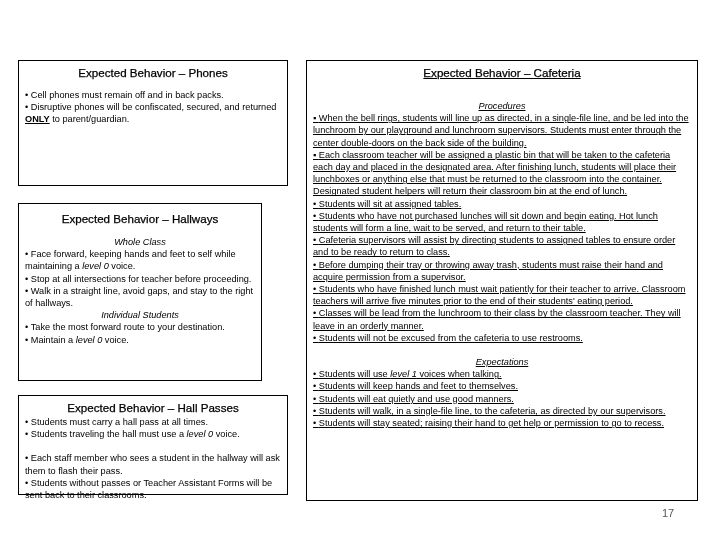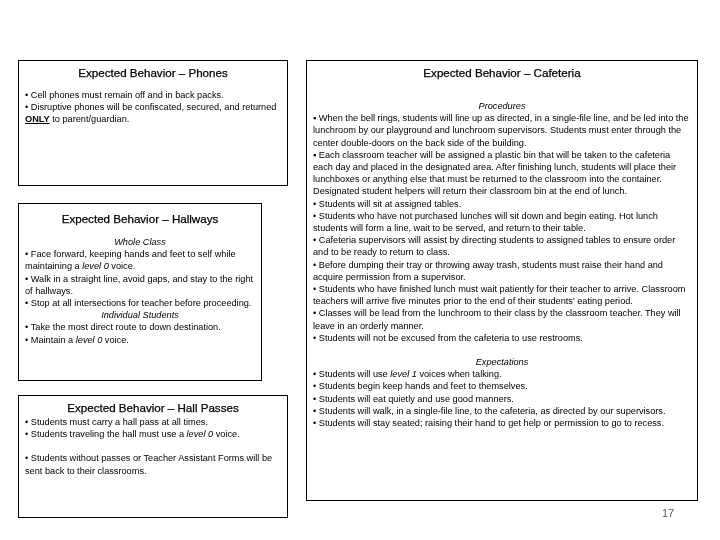--- a/index.html
+++ b/index.html
@@ -14,22 +14,22 @@
     .box h2 {
       font-size:11.6px; font-weight:normal; text-align:center; margin:0; line-height:14px;
       -webkit-text-stroke:0.25px #000;
     }
     .sub { text-align:center; font-style:italic; }
     .line { white-space:normal; }
     .u { text-decoration:underline; font-weight:bold; }
     .it { font-style:italic; }
     #phones   { left:18px; top:60px; width:270px; height:126px; }
     #hallways { left:18px; top:203px; width:244px; height:178px; }
-    #passes   { left:18px; top:395px; width:270px; height:123px; }
-    #cafe     { left:306px; top:60px; width:392px; height:441px; padding:0 6px; }
+    #passes   { left:18px; top:395px; width:270px; height:100px; }
+    #cafe     { left:306px; top:60px; width:392px; height:441px; padding:0 6px;text-decoration:underline; }
     #phones h2 { margin-top:5px; margin-bottom:9px; }
     #hallways h2 { margin-top:8px; margin-bottom:10px; }
     #passes h2 { margin-top:5px; margin-bottom:1px; }
     #cafe h2 { margin-top:5px; margin-bottom:20px; }
     .gap { height:12px; }
     .bullet::before { content:"\2022\00a0"; }
     .sq::before { content:"\25AA\00a0"; }
     #page-num { position:absolute; left:662px; top:507px; font-size:11px; color:#555; }
   </style>
 </head>
@@ -38,49 +38,50 @@
 <div class="box" id="phones">
   <h2>Expected Behavior – Phones</h2>
   <div class="line bullet">Cell phones must remain off and in back packs.</div>
   <div class="line bullet"><span>Disruptive phones will be confiscated, secured, and returned </span><span class="u">ONLY</span><span> to parent/guardian.</span></div>
 </div>
 
 <div class="box" id="hallways">
   <h2>Expected Behavior – Hallways</h2>
   <div class="sub">Whole Class</div>
   <div class="line bullet"><span>Face forward, keeping hands and feet to self while maintaining a </span><span class="it">level 0</span><span> voice.</span></div>
+  <div class="line bullet">Stop at all intersections for teacher before proceeding.</div>
   <div class="line bullet">Walk in a straight line, avoid gaps, and stay to the right of hallways.</div>
-  <div class="line bullet">Stop at all intersections for teacher before proceeding.</div>
   <div class="sub">Individual Students</div>
-  <div class="line bullet">Take the most direct route to down destination.</div>
+  <div class="line bullet">Take the most forward route to your destination.</div>
   <div class="line bullet"><span>Maintain a </span><span class="it">level 0</span><span> voice.</span></div>
 </div>
 
 <div class="box" id="passes">
   <h2>Expected Behavior – Hall Passes</h2>
   <div class="line bullet">Students must carry a hall pass at all times.</div>
   <div class="line bullet"><span>Students traveling the hall must use a </span><span class="it">level 0</span><span> voice.</span></div>
   <div class="gap"></div>
+  <div class="line bullet">Each staff member who sees a student in the hallway will ask them to flash their pass.</div>
   <div class="line bullet">Students without passes or Teacher Assistant Forms will be sent back to their classrooms.</div>
 </div>
 
 <div class="box" id="cafe">
   <h2>Expected  Behavior – Cafeteria</h2>
   <div class="sub">Procedures</div>
   <div class="line sq">When the bell rings, students will line up as directed, in a single-file line, and be led into the lunchroom by our playground and lunchroom supervisors.  Students must enter through the center double-doors on the back side of the building.</div>
   <div class="line sq">Each classroom teacher will be assigned a plastic bin that will be taken to the cafeteria each day and placed in the designated area.  After finishing lunch, students will place their lunchboxes or anything else that must be returned to the classroom into the container.  Designated student helpers will return their classroom bin at the end of lunch.</div>
   <div class="line bullet">Students will sit at assigned tables.</div>
   <div class="line bullet">Students who have not purchased lunches will sit down and begin eating.  Hot lunch students will form a line, wait to be served, and return to their table.</div>
   <div class="line bullet">Cafeteria supervisors will assist by directing students to assigned tables to ensure order and to be ready to return to class.</div>
   <div class="line bullet">Before dumping their tray or throwing away trash, students must raise their hand and acquire permission from a supervisor.</div>
   <div class="line bullet">Students who have finished lunch must wait patiently for their teacher to arrive.  Classroom teachers will arrive five minutes prior to the end of their students' eating period.</div>
   <div class="line bullet">Classes will be lead from the lunchroom to their class by the classroom teacher.  They will leave in an orderly manner.</div>
   <div class="line bullet">Students will not be excused from the cafeteria to use restrooms.</div>
   <div class="gap"></div>
   <div class="sub">Expectations</div>
   <div class="line bullet"><span>Students will use </span><span class="it">level 1</span><span> voices when talking.</span></div>
-  <div class="line bullet">Students begin keep hands and feet to themselves.</div>
+  <div class="line bullet">Students will keep hands and feet to themselves.</div>
   <div class="line bullet">Students will eat quietly and use good manners.</div>
   <div class="line bullet">Students will walk, in a single-file line, to the cafeteria, as directed by our supervisors.</div>
   <div class="line bullet">Students will stay seated; raising their hand to get help or permission to go to recess.</div>
 </div>
 
 <div id="page-num">17</div>
 
 </body></html>

